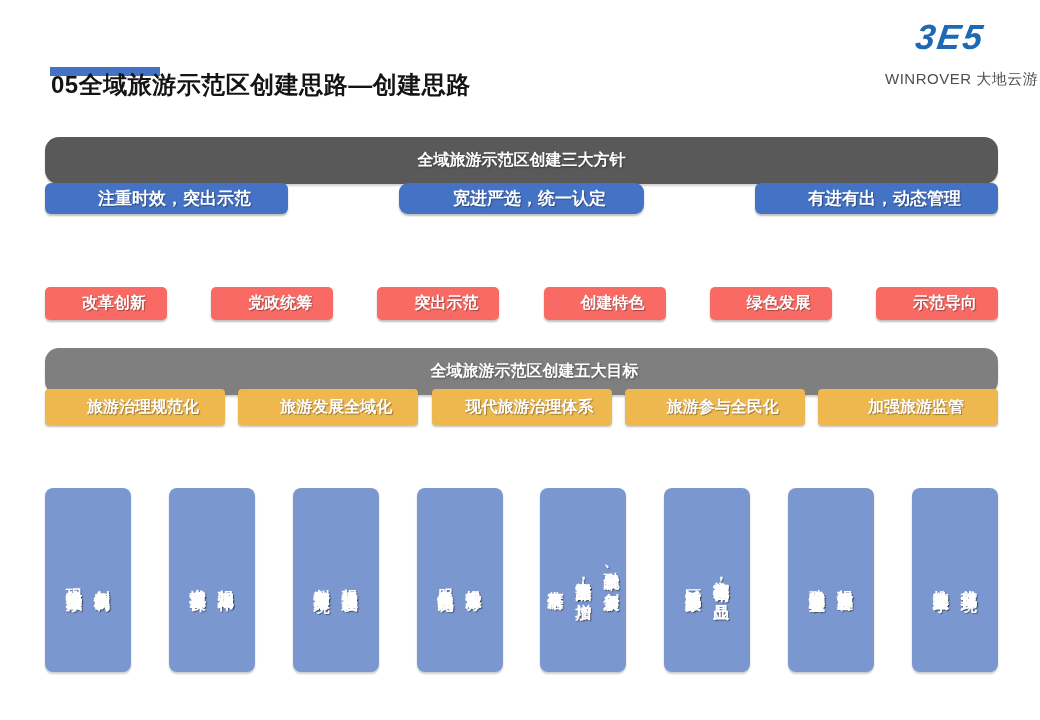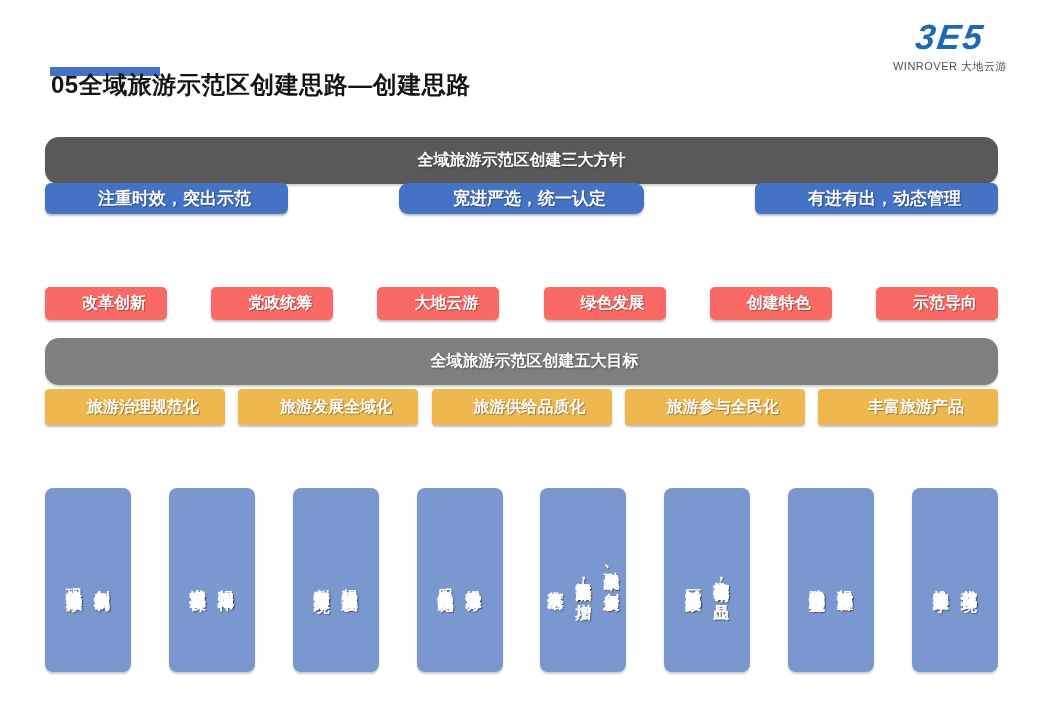--- a/index.html
+++ b/index.html
@@ -7,30 +7,30 @@
               font-family:"Liberation Sans","DejaVu Sans",sans-serif; }
   .slide { position:absolute; top:0; left:0; width:1040px; height:720px; background:#fff; overflow:hidden; }
 
   
   .accent-bar { position:absolute; left:50px; top:67px; width:110px; height:9px; background:#4472c4; }
   .page-title { position:absolute; left:51px; top:69px; font-size:24px; font-weight:900;
                 color:#141414; letter-spacing:0.5px; }
   .logo { position:absolute; left:885px; top:18px; width:130px; text-align:center; }
   .logo-mark { display:inline-block; color:#1d6ab2; font-size:35px; font-weight:900; font-style:italic;
                transform:skewX(-8deg); letter-spacing:2px; line-height:1.1; }
-  .logo-text { margin-top:2px; font-size:11px; color:#4f4f4f; letter-spacing:0.5px; white-space:nowrap; }
+  .logo-text { margin-top:13px; font-size:15px; color:#4f4f4f; letter-spacing:0.5px; white-space:nowrap; }
 
   
   .banner { position:absolute; left:45px; width:953px; height:47px; border-radius:14px;
             background:#7f7f7f; color:#ffffff; font-size:16px; font-weight:bold;
             display:flex; align-items:center; justify-content:center;
             text-shadow:1px 1px 2px rgba(0,0,0,0.35);
             box-shadow:0 2px 2px rgba(0,0,0,0.18); }
   .banner.dark { background:#595959; }
-  .banner-1 { top:137px; } .banner-2 { top:238px; } .banner-3 { top:338px;padding-left:26px; } .banner-4 { top:448px; }
+  .banner-1 { top:137px; } .banner-2 { top:238px; } .banner-3 { top:348px;padding-left:26px; } .banner-4 { top:448px; }
 
   
   .row { position:absolute; left:45px; width:953px; display:flex; justify-content:space-between; }
   .row-guidelines { top:183px; height:31px; }
   .row-principles { top:287px; height:33px; }
   .row-goals      { top:389px; height:36px;font-family:Liberation Mono, monospace; }
   .row-focus      { top:488px; height:184px; }
 
   .pill { display:flex; align-items:center; justify-content:center;
           color:#fff; font-weight:bold; text-shadow:1px 1px 1px rgba(0,0,0,0.35);
@@ -64,33 +64,33 @@
   <div class="banner dark banner-1">全域旅游示范区创建三大方针</div>
   <div class="row row-guidelines">
     <div class="pill btn-blue">注重时效，突出示范</div>
     <div class="pill btn-blue mid">宽进严选，统一认定</div>
     <div class="pill btn-blue">有进有出，动态管理</div>
   </div>
 
   <div class="row row-principles">
     <div class="pill btn-red">改革创新</div>
     <div class="pill btn-red">党政统筹</div>
-    <div class="pill btn-red">大地云游</div>
+    <div class="pill btn-red">突出示范</div>
+    <div class="pill btn-red">创建特色</div>
     <div class="pill btn-red">绿色发展</div>
-    <div class="pill btn-red">创建特色</div>
     <div class="pill btn-red">示范导向</div>
   </div>
 
   <div class="banner banner-3">全域旅游示范区创建五大目标</div>
   <div class="row row-goals">
     <div class="pill btn-yellow">旅游治理规范化</div>
     <div class="pill btn-yellow">旅游发展全域化</div>
-    <div class="pill btn-yellow">旅游供给品质化</div>
+    <div class="pill btn-yellow">现代旅游治理体系</div>
     <div class="pill btn-yellow">旅游参与全民化</div>
-    <div class="pill btn-yellow">丰富旅游产品</div>
+    <div class="pill btn-yellow">加强旅游监管</div>
   </div>
 
   <div class="row row-focus">
     <div class="vbox">
         <div class="vbox-text">创新体制机制
 现代旅游治理体系</div>
       </div>
     <div class="vbox">
         <div class="vbox-text">加强规划工作
 全域旅游顶层设计</div>

